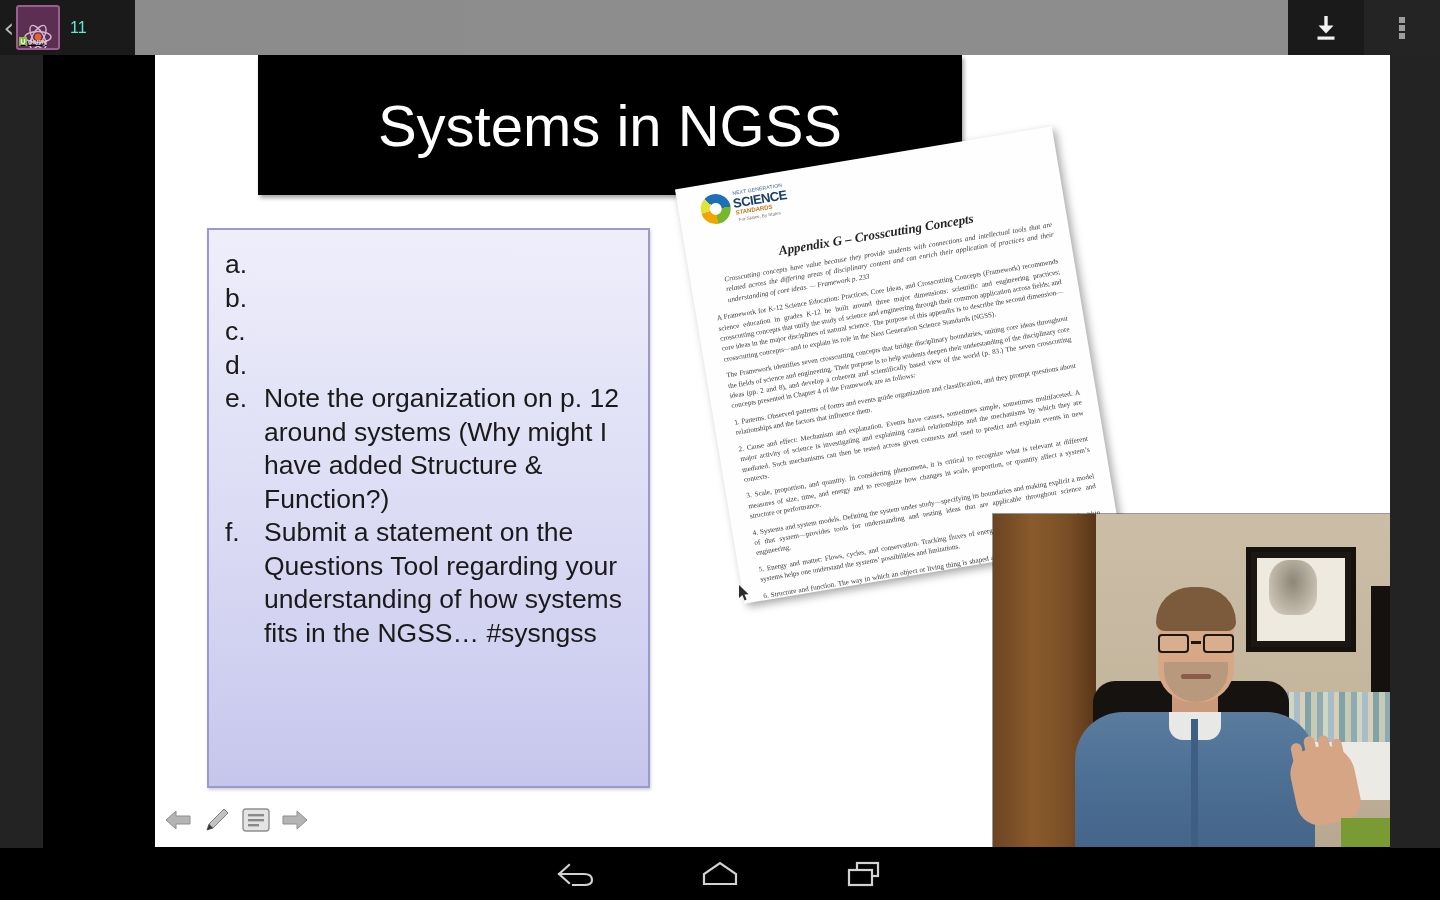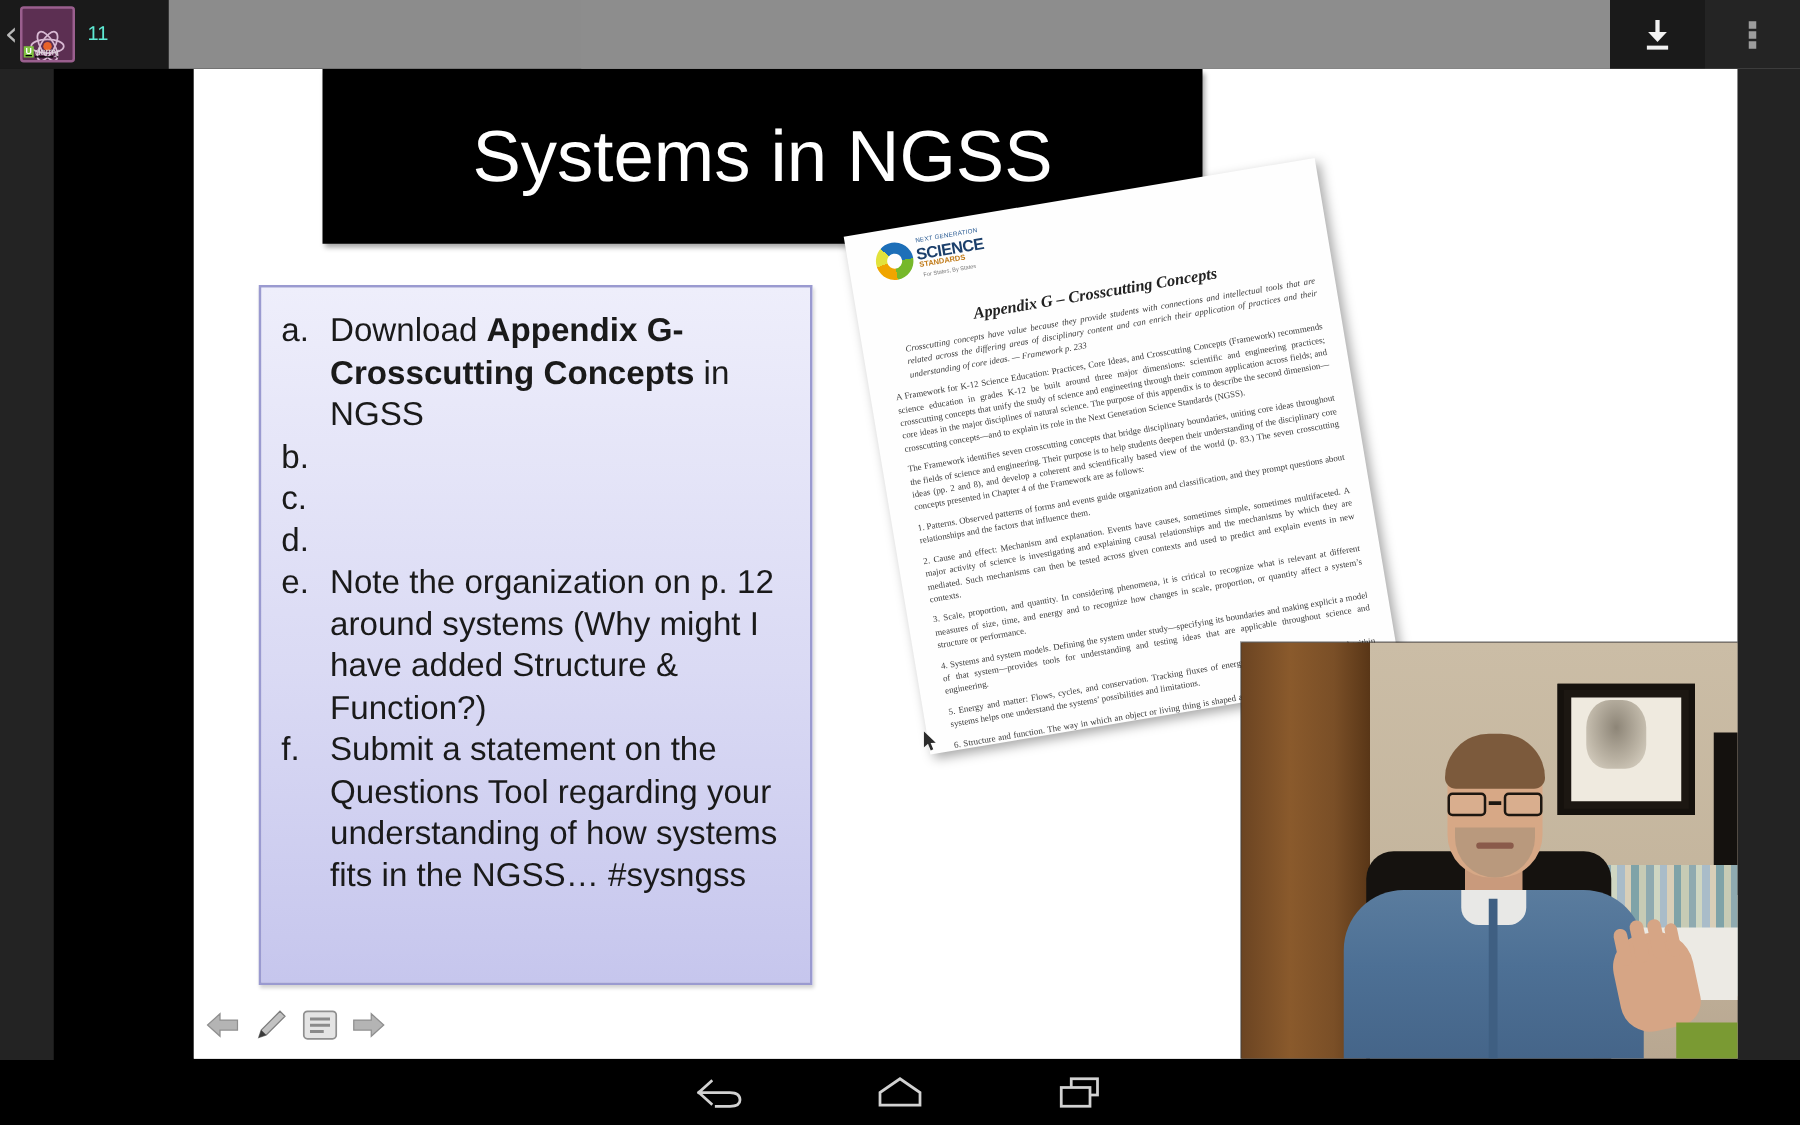--- a/index.html
+++ b/index.html
@@ -238,21 +238,20 @@
 
       <div id="slide">
 
         <div id="title-banner">
           <div id="banner-text">Systems in NGSS</div>
         </div>
 
         <div id="bullet-panel">
           <div class="bullet">
             <span class="mark">a.</span>
-            <span class="txt">Download <b>Appendix G-Crosscutting Concepts</b> in NGSS</span>
           </div>
           <div class="bullet">
             <span class="mark">b.</span>
           </div>
           <div class="bullet">
             <span class="mark">c.</span>
           </div>
           <div class="bullet">
             <span class="mark">d.</span>
           </div>

